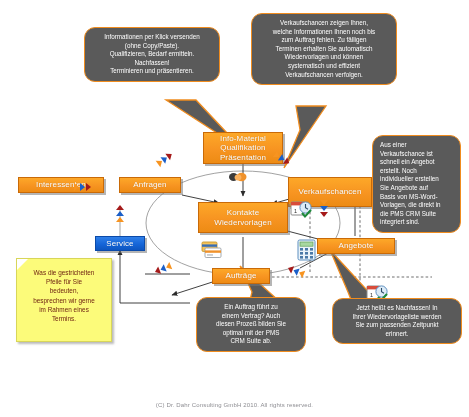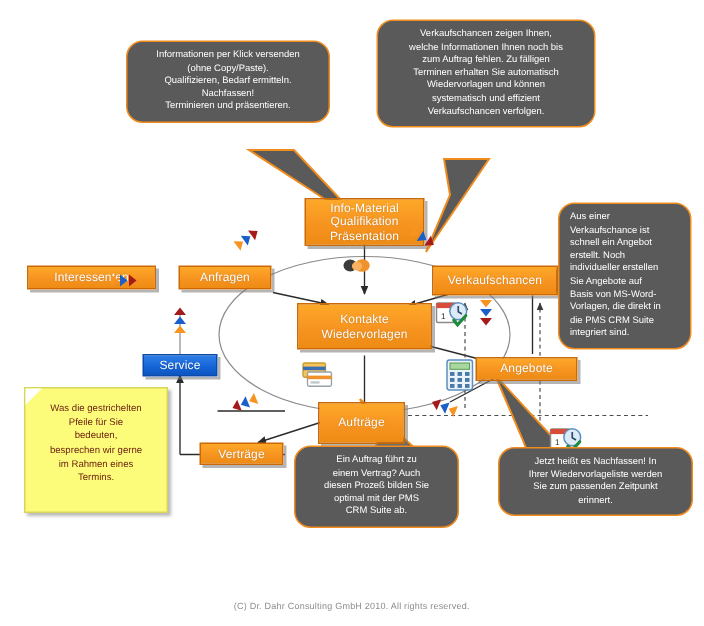--- a/index.html
+++ b/index.html
@@ -230,44 +230,41 @@
   <div class="node" style="left:119px;top:177px;width:62px;height:16px;">
     <span>Anfragen</span>
   </div>
 
   <div class="node" style="left:203px;top:132px;width:80px;height:32px;flex-direction:column;">
     <span style="white-space:pre-line;">Info-Material
 Qualifikation
 Präsentation</span>
   </div>
 
-  <div class="node" style="left:288px;top:177px;width:84px;height:20px;justify-content:center;">
+  <div class="node" style="left:288px;top:177px;width:84px;height:30px;justify-content:center;">
     <span>Verkaufschancen</span>
   </div>
 
   <div class="node" style="left:198px;top:202px;width:90px;height:31px;flex-direction:column;">
     <span style="white-space:pre-line;">Kontakte
 Wiedervorlagen</span>
   </div>
 
-  <div class="node" style="left:317px;top:238px;width:68px;height:16px;">
+  <div class="node" style="left:317px;top:238px;width:78px;height:16px;">
     <span>Angebote</span>
   </div>
 
   <div class="node blue" style="left:95px;top:236px;width:50px;height:15px;">
     <span>Service</span>
   </div>
 
-  <div class="node" style="left:212px;top:268px;width:58px;height:28px;">
+  <div class="node" style="left:212px;top:268px;width:58px;height:16px;">
     <span>Aufträge</span>
   </div>
 
-  <div class="node" style="left:133px;top:295px;width:56px;height:15px;">
-    <span>Verträge</span>
-  </div>
 
   <div class="callout" style="left:84px;top:27px;width:136px;">
     <div>Informationen per Klick versenden</div>
     <div>(ohne Copy/Paste).</div>
     <div>Qualifizieren, Bedarf ermitteln.</div>
     <div>Nachfassen!</div>
     <div>Terminieren und präsentieren.</div>
   </div>
 
   <div class="callout" style="left:251px;top:13px;width:146px;">

